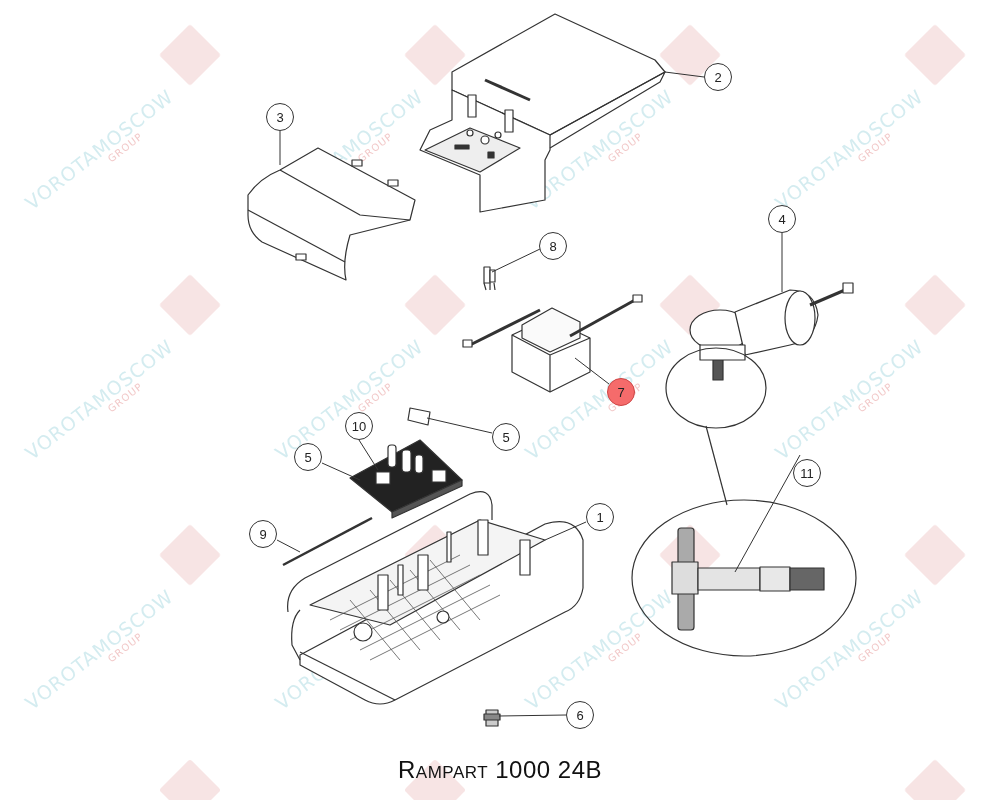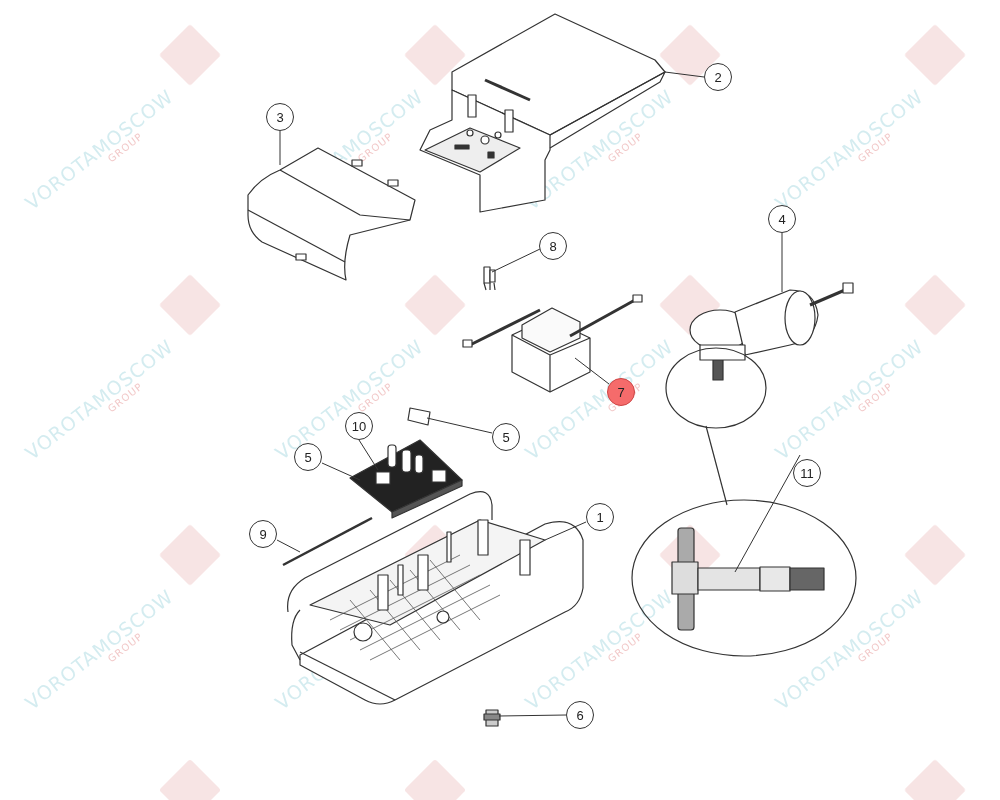--- a/index.html
+++ b/index.html
@@ -209,13 +209,14 @@
   <div class="callout" style="left:782px;top:219px;">4</div>
   <div class="callout" style="left:308px;top:457px;">5</div>
   <div class="callout" style="left:580px;top:715px;">6</div>
   <div class="callout hl" style="left:621px;top:392px;">7</div>
   <div class="callout" style="left:553px;top:246px;">8</div>
   <div class="callout" style="left:263px;top:534px;">9</div>
   <div class="callout" style="left:359px;top:426px;">10</div>
   <div class="callout" style="left:807px;top:441px;margin-top:18px;">11</div>
   <div class="callout" style="left:506px;top:437px;">5</div>
 
+  <div class="caption">Rampart 1000 24B</div>
 </div>
 
 </body></html>

